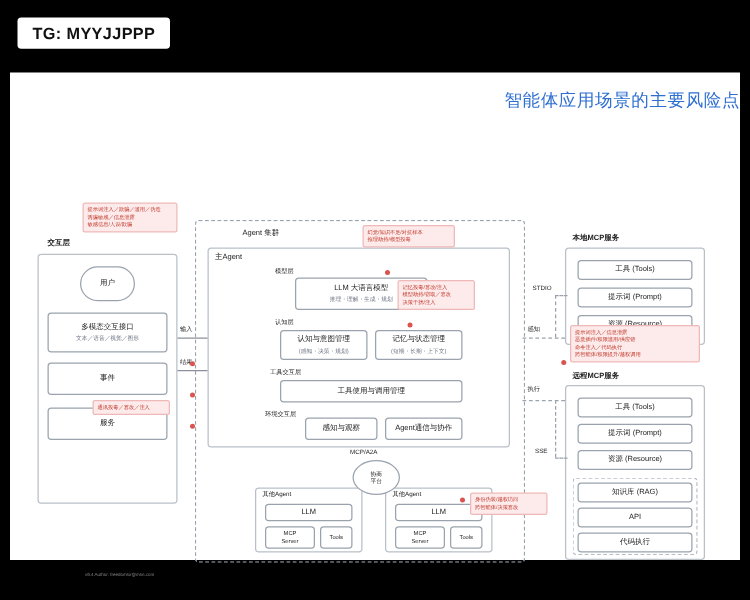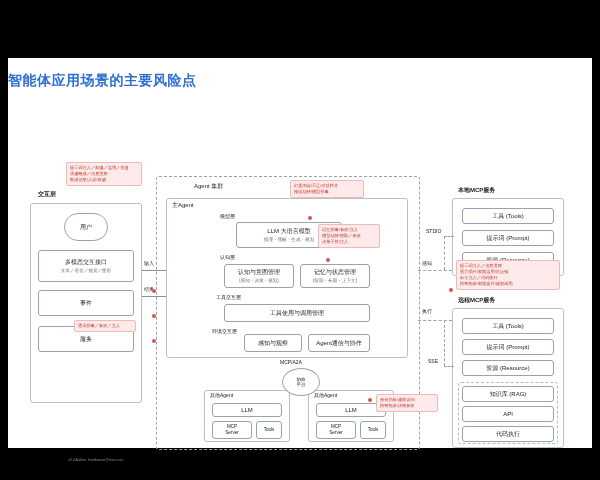--- a/index.html
+++ b/index.html
@@ -1,21 +1,21 @@
 <!DOCTYPE html>
 <html><head>
 <meta charset="utf-8">
 <style>
   html,body{margin:0;padding:0;}
   body{width:600px;height:480px;background:#000;font-family:"Liberation Sans","DejaVu Sans",sans-serif;overflow:hidden;position:relative;}
   #canvas{position:absolute;left:0;top:0;width:600px;height:480px;}
   .tgbadge{position:absolute;left:14px;top:14px;background:#ffffff;color:#111;font-size:13px;font-weight:bold;padding:5px 12px;border-radius:3px;letter-spacing:.3px;}
   .wm{position:absolute;right:14px;bottom:16px;background:#ffffff;color:#222;font-size:13px;padding:6px 14px;border-radius:3px;border:1px solid #bbb;}
   .sheet{position:absolute;left:8px;top:58px;width:584px;height:390px;background:#ffffff;}
-  .title{position:absolute;left:0;top:14px;width:584px;text-align:left;color:#2f6fd0;font-size:14px;font-weight:bold;letter-spacing:.5px;}
+  .title{position:absolute;left:0;top:14px;width:584px;text-align:right;color:#2f6fd0;font-size:14px;font-weight:normal;letter-spacing:.5px;}
   .vnote{position:absolute;left:0;top:400px;width:584px;font-size:3.6px;color:#888;text-align:left;padding-left:60px;box-sizing:border-box;}
 
   .dashed-main{position:absolute;border:1px dashed #9aa3ad;border-radius:3px;}
   .box{position:absolute;background:#fff;border:1px solid #9aa3ad;border-radius:3px;box-sizing:border-box;display:flex;flex-direction:column;align-items:center;justify-content:center;text-align:center;color:#222;}
   .box .t{font-size:6px;line-height:1.35;}
   .box .s{font-size:4.6px;color:#6b7280;line-height:1.3;margin-top:1px;}
   .lbl{position:absolute;font-size:6px;color:#222;}
   .lbl.small{font-size:5px;}
   .grp-title{position:absolute;font-size:6px;color:#222;}
   .risk{position:absolute;background:#fdeaea;border:1px solid #f0b9b9;border-radius:2px;color:#c0392b;font-size:4.2px;line-height:1.45;padding:2px 3px;box-sizing:border-box;}
@@ -192,13 +192,14 @@
 
     <div class="reddot" style="left:300px;top:158px;"></div>
     <div class="reddot" style="left:318px;top:200px;"></div>
     <div class="reddot" style="left:144px;top:281px;"></div>
     <div class="reddot" style="left:360px;top:340px;"></div>
     <div class="reddot" style="left:441px;top:230px;"></div>
 
     <div class="vnote">v9.4  Author: freedomsir@msn.com</div>
   </div>
 
+  <div class="tgbadge">TG: MYYJJPPP</div>
 </div>
 
 </body></html>

